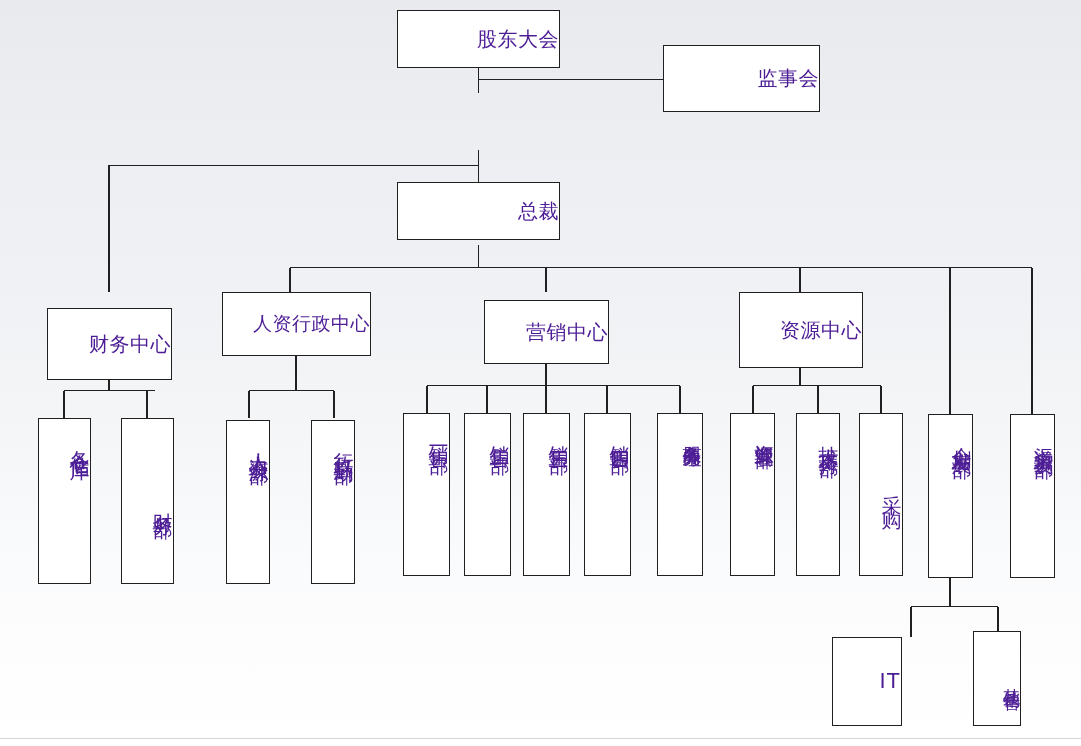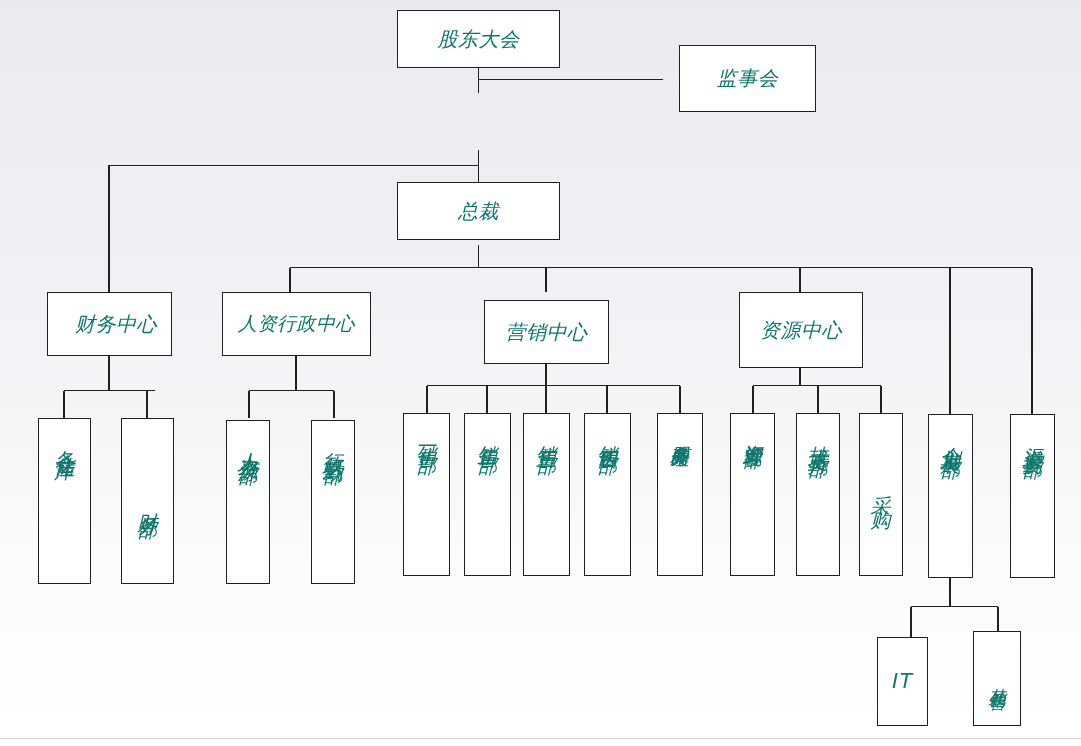--- a/index.html
+++ b/index.html
@@ -34,24 +34,23 @@
     height: 746px;
     pointer-events: none;
   }
   .node {
     position: absolute;
     background: #ffffff;
     border: 1px solid #202020;
     box-sizing: border-box;
     display: flex;
     align-items: center;
-    justify-content: center;
-    color: #0f766e;
+    justify-content: flex-end;
+    color: #4c1d95;
     z-index: 2;
-    font-style: italic;
   }
   .node .lbl {
     display: block;
     text-align: center;
     line-height: 1.12;
     white-space: nowrap;
   }
   
   .h-node .lbl {
     font-size: 20px;
@@ -155,30 +154,30 @@
       <path d="M 911 606.5 L 998 606.5"></path>
       <path d="M 911 606.5 L 911 637"></path>
       <path d="M 998 606.5 L 998 631"></path>
     </g>
   </svg>
 
   <div class="node h-node" style="left:397px; top:10px; width:163px; height:58px;">
     <span class="lbl">股东大会</span>
   </div>
 
-  <div class="node h-node" style="left:663px; top:45px; width:137px; height:67px;margin-left:16px;">
+  <div class="node h-node" style="left:663px; top:45px; width:157px; height:67px;">
     <span class="lbl">监事会</span>
   </div>
 
 
   <div class="node h-node" style="left:397px; top:182px; width:163px; height:58px;">
     <span class="lbl">总裁</span>
   </div>
 
-  <div class="node h-node" style="left:47px; top:292px; width:125px; height:64px;padding-left:13px;">
+  <div class="node h-node" style="left:47px; top:308px; width:125px; height:72px;padding-left:13px;">
     <span class="lbl">财务中心</span>
   </div>
 
   <div class="node h-node small" style="left:222px; top:292px; width:149px; height:64px;">
     <span class="lbl">人资行政中心</span>
   </div>
 
   <div class="node h-node" style="left:484px; top:292px; width:125px; height:64px;margin-top:8px;">
     <span class="lbl">营销中心</span>
   </div>
@@ -236,21 +235,21 @@
   </div>
 
   <div class="node v-node" style="left:928px; top:414px; width:45px; height:164px;">
     <span class="lbl">企划发展部</span>
   </div>
 
   <div class="node v-node" style="left:1010px; top:414px; width:45px; height:164px;">
     <span class="lbl">渠道贸易部</span>
   </div>
 
-  <div class="node h-node it-node" style="left:877px; top:637px; width:51px; height:89px;">
+  <div class="node h-node it-node" style="left:832px; top:637px; width:70px; height:89px;">
     <span class="lbl">IT</span>
   </div>
 
   <div class="node v-node center-v small-v" style="left:973px; top:631px; width:48px; height:95px;">
     <span class="lbl">其他销售</span>
   </div>
 
   <div id="footer-rule"></div>
 </div>
 

